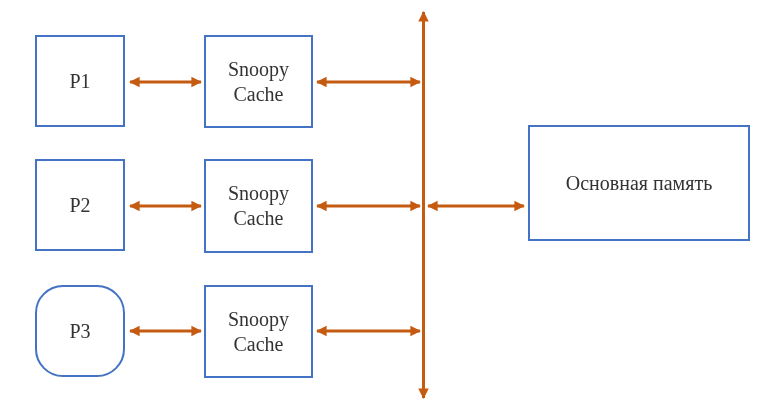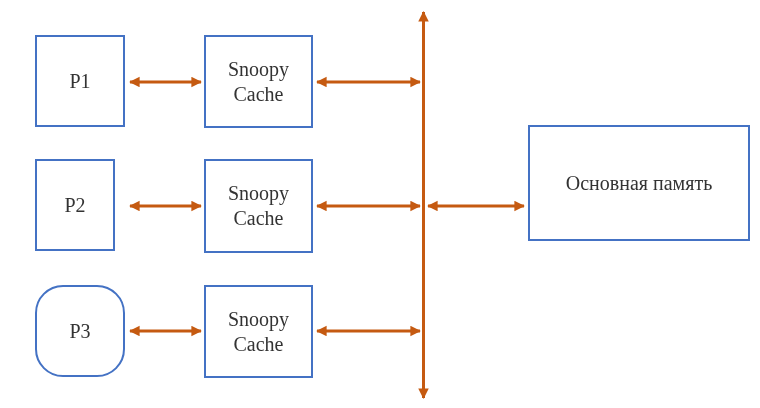--- a/index.html
+++ b/index.html
@@ -30,21 +30,21 @@
     display: flex;
     align-items: center;
     justify-content: center;
     text-align: center;
     color: var(--text-color, #333333);
     font-size: 20px;
     line-height: 1.25;
   }
   .box-p1    { left: 35px;  top: 35px;  width: 90px;  height: 92px; }
   .box-c1    { left: 204px; top: 35px;  width: 109px; height: 93px; }
-  .box-p2    { left: 35px;  top: 159px; width: 80px;  height: 92px; }
+  .box-p2    { left: 35px;  top: 159px; width: 90px;  height: 92px; }
   .box-c2    { left: 204px; top: 159px; width: 109px; height: 94px; }
   .box-p3    { left: 35px;  top: 285px; width: 90px;  height: 92px; border-radius: 28px; }
   .box-c3    { left: 204px; top: 285px; width: 109px; height: 93px; }
   .box-mem   { left: 528px; top: 125px; width: 222px; height: 116px; padding: 0 6px; }
   .cache-label { width: 80px; }
   svg line {
     stroke: var(--connector-color, #C55A11);
     stroke-width: 3;
   }
 </style>

